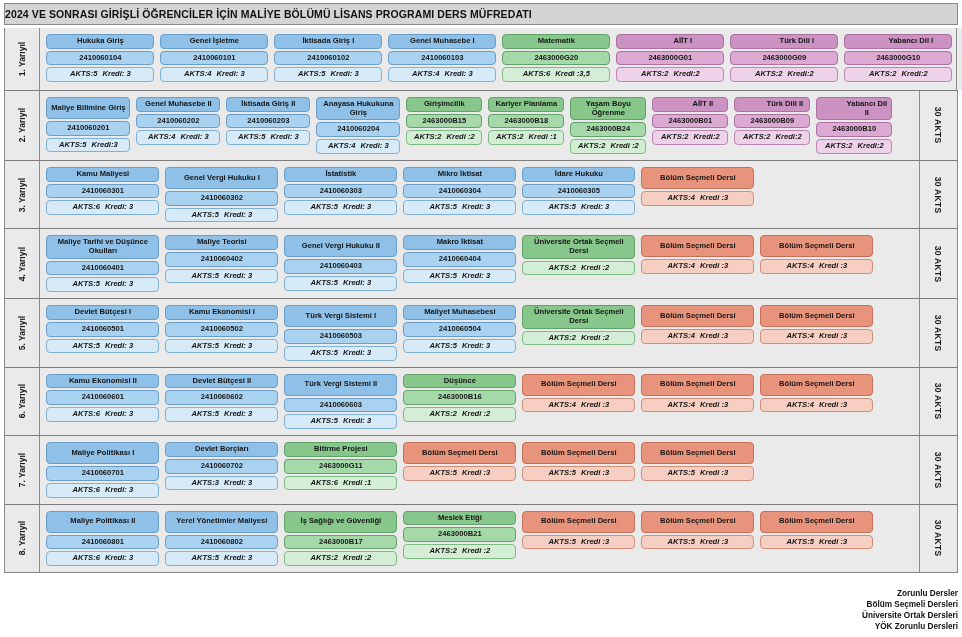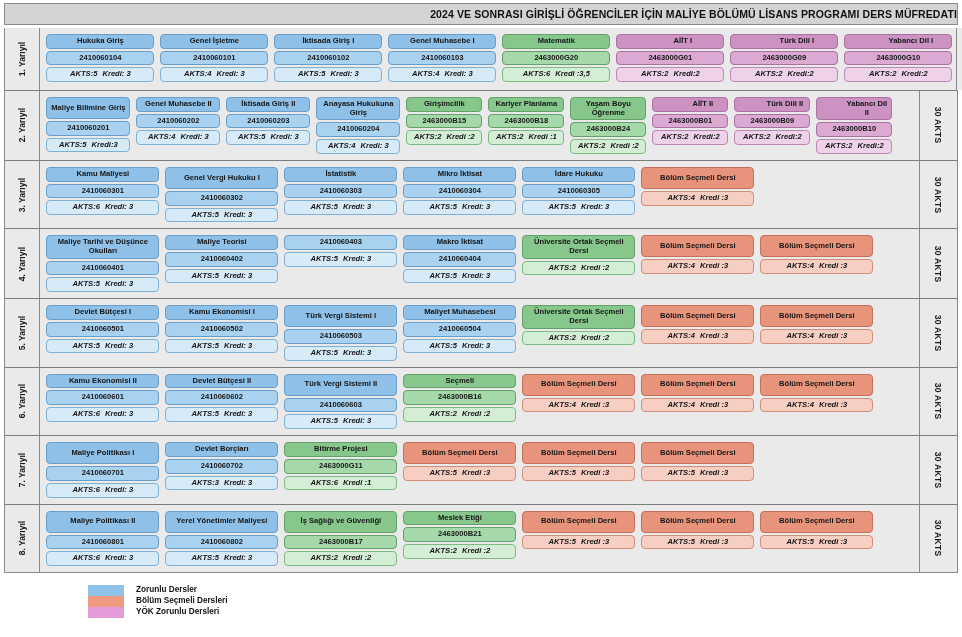--- a/index.html
+++ b/index.html
@@ -13,21 +13,21 @@
     position:relative;
     width:962px;height:637px;
     box-sizing:border-box;
     padding:3px 4px 0 4px;
   }
   
   .title-bar{
     height:20px;
     border:1px solid #8a8a8a;
     background:#d4d4d4;
-    display:flex;align-items:center;justify-content:flex-end;
+    display:flex;align-items:center;justify-content:flex-start;
     font-size:10.5px;font-weight:bold;color:#111;
     letter-spacing:.1px;
   }
   
   .grid{
     margin-top:3px;
     border:1px solid #8a8a8a;
     border-top:none;
     background:#f97316;
   }
@@ -136,22 +136,23 @@
     padding-left:72px;
     font-size:7.8px;
     font-weight:bold;
     color:#111;
   }
   .legend{
     margin-top:12px;
     padding-left:84px;
   }
   .legend-row{
-    display:flex;align-items:flex-start;gap:12px;
+    display:flex;align-items:flex-end;gap:4px;
     height:11px;
+    flex-direction:column;
   }
   .swatch{
     width:36px;height:11px;display:block;
   }
   .legend-text{
     font-size:8.2px;font-weight:bold;color:#111;
   }
 </style>
 </head>
 <body>
@@ -397,20 +398,21 @@
           </div>
           <div class="course wide t-zorunlu">
             <div class="cbox cname">Maliye Teorisi</div>
             <div class="cbox ccode">2410060402</div>
             <div class="cbox cinfo">
               <span>AKTS:5</span>
               <span>Kredi: 3</span>
             </div>
           </div>
           <div class="course wide t-zorunlu">
+            <div class="cbox cname two">Genel Vergi Hukuku II</div>
             <div class="cbox ccode">2410060403</div>
             <div class="cbox cinfo">
               <span>AKTS:5</span>
               <span>Kredi: 3</span>
             </div>
           </div>
           <div class="course wide t-zorunlu">
             <div class="cbox cname">Makro İktisat</div>
             <div class="cbox ccode">2410060404</div>
             <div class="cbox cinfo">
@@ -530,21 +532,21 @@
           </div>
           <div class="course wide t-zorunlu">
             <div class="cbox cname two">Türk Vergi Sistemi II</div>
             <div class="cbox ccode">2410060603</div>
             <div class="cbox cinfo">
               <span>AKTS:5</span>
               <span>Kredi: 3</span>
             </div>
           </div>
           <div class="course wide t-ortak">
-            <div class="cbox cname">Seçmeli</div>
+            <div class="cbox cname">Düşünce</div>
             <div class="cbox ccode">2463000B16</div>
             <div class="cbox cinfo">
               <span>AKTS:2</span>
               <span>Kredi :2</span>
             </div>
           </div>
           <div class="course wide t-secmeli">
             <div class="cbox cname two">Bölüm Seçmeli Dersi</div>
             <div class="cbox cinfo">
               <span>AKTS:4</span>
@@ -694,18 +696,22 @@
   <div class="legend">
       <div class="legend-row">
         <span class="swatch" style="background: rgb(143, 192, 232);"></span>
         <span class="legend-text">Zorunlu Dersler</span>
       </div>
       <div class="legend-row">
         <span class="swatch" style="background: rgb(239, 154, 126);"></span>
         <span class="legend-text">Bölüm Seçmeli Dersleri</span>
       </div>
       <div class="legend-row">
+        <span class="swatch" style="background: rgb(134, 214, 138);"></span>
+        <span class="legend-text">Üniversite Ortak Dersleri</span>
+      </div>
+      <div class="legend-row">
         <span class="swatch" style="background: rgb(229, 154, 217);"></span>
         <span class="legend-text">YÖK Zorunlu Dersleri</span>
       </div>
     </div>
 
 </div>
 
 </body></html>

